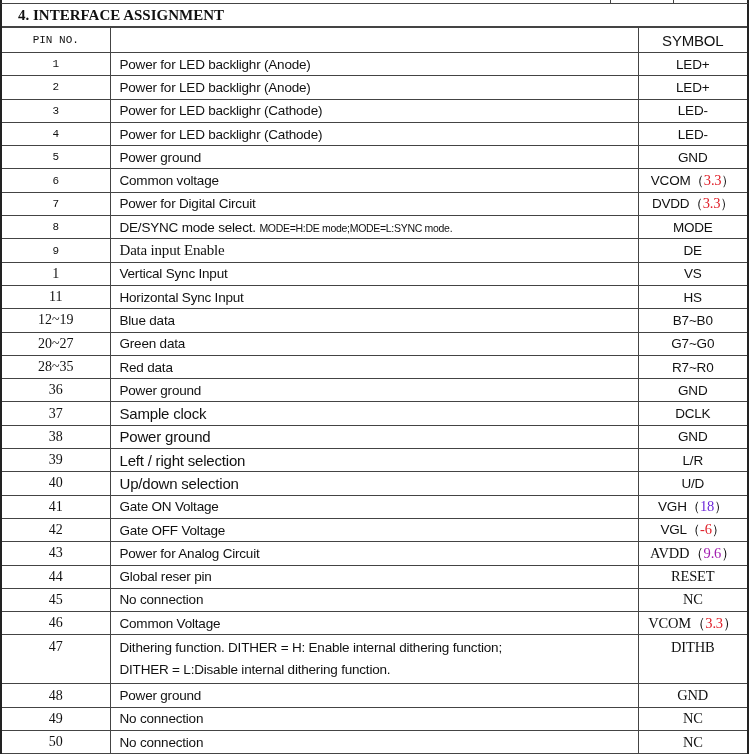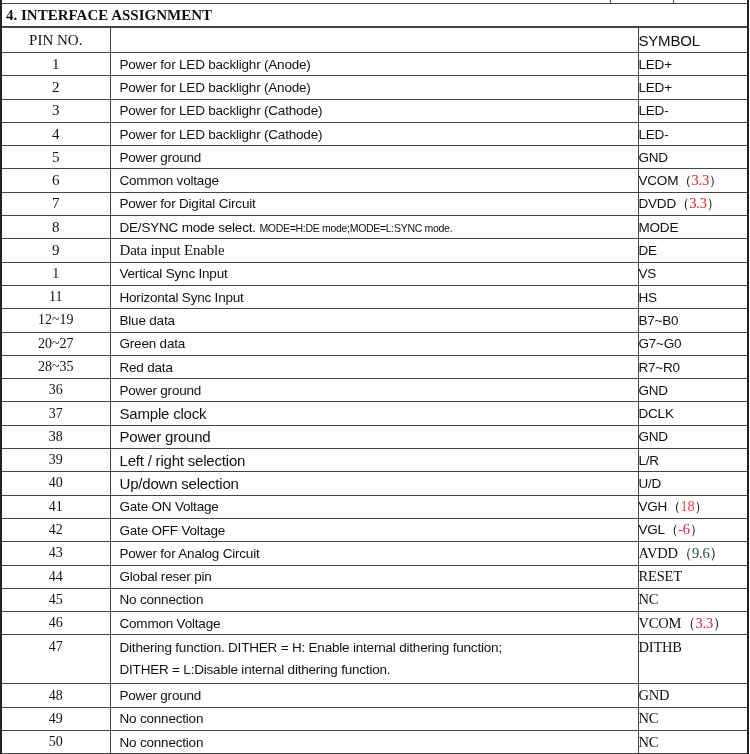--- a/index.html
+++ b/index.html
@@ -1,34 +1,34 @@
 <!DOCTYPE html>
 <html><head>
 <meta charset="utf-8">
 <style>
   html, body { margin: 0; padding: 0; background: #ffffff; }
   body { width: 750px; height: 754px; position: relative; overflow: hidden; font-family: "Liberation Sans", sans-serif; color: #111; }
   .topstrip { position: absolute; left: 0; top: 0; width: 749px; height: 4px; border-left: 2px solid #222; border-right: 2px solid #222; box-sizing: border-box; border-bottom: 1px solid #444; }
   .topstrip .div1 { position: absolute; left: 608px; top: 0; width: 1px; height: 4px; background: #444; }
   .topstrip .div2 { position: absolute; left: 671px; top: 0; width: 1px; height: 4px; background: #444; }
   .frame { position: absolute; left: 0; top: 4px; width: 749px; border-left: 2px solid #222; border-right: 2px solid #222; box-sizing: border-box; }
-  .section-title { height: 22px; line-height: 22px; font-family: "Liberation Serif", serif; font-weight: bold; font-size: 15px; padding-left: 4px; border-bottom: 1px solid #444; }
+  .section-title { height: 22px; line-height: 22px; font-family: "Liberation Serif", serif; font-weight: bold; font-size: 15px; padding-left: 16px; border-bottom: 1px solid #444; }
   table { border-collapse: collapse; width: 100%; table-layout: fixed; }
   col.c1 { width: 108px; }
   col.c2 { width: 528px; }
   col.c3 { width: auto; }
   td { border: 1px solid #444; padding: 0; height: 22.3px; font-size: 13.5px; vertical-align: middle; }
   tr td:first-child { border-left: none; }
   tr td:last-child { border-right: none; }
   td.pin { text-align: center; font-family: "Liberation Serif", serif; font-size: 14px; }
-  td.pin.sans { font-family: Liberation Serif, serif; font-size: 15px; }
+  td.pin.sans { font-family: Liberation Mono, monospace; font-size: 11px; }
   td.desc { padding-left: 9px; letter-spacing: -0.2px; }
   td.desc.large { font-size: 15px; }
   td.desc.serif { font-family: "Liberation Serif", serif; font-size: 15px; }
-  td.sym { text-align: left; letter-spacing: -0.2px; }
+  td.sym { text-align: center; letter-spacing: -0.2px; }
   td.sym.serif { font-family: "Liberation Serif", serif; font-size: 14.5px; }
   .small { font-size: 10.5px; letter-spacing: -0.3px; }
   .val { color: #e0202a; font-family: "Liberation Serif", serif; font-size: 14.5px; }
   .paren { font-family: "Liberation Serif", serif; }
   thead td { height: 24px; font-size: 15px; }
   tr.tall td { height: 44px; }
   tr.tall td.pin, tr.tall td.sym { vertical-align: top; padding-top: 4px; margin-left: 40px; }
   tr.tall td.desc { line-height: 22px; }
 </style>
 </head>
@@ -146,31 +146,31 @@
           <td class="sym"><span>L/R</span></td>
         </tr>
         <tr>
           <td class="pin">40</td>
           <td class="desc large"><span>Up/down selection</span></td>
           <td class="sym"><span>U/D</span></td>
         </tr>
         <tr>
           <td class="pin">41</td>
           <td class="desc"><span>Gate ON Voltage</span></td>
-          <td class="sym"><span>VGH</span><span class="paren">（</span><span class="val" style="color: #ef4444;">18</span><span class="paren">）</span></td>
+          <td class="sym"><span>VGH</span><span class="paren">（</span><span class="val" style="color: #6d28d9;">18</span><span class="paren">）</span></td>
         </tr>
         <tr>
           <td class="pin">42</td>
           <td class="desc"><span>Gate OFF Voltage</span></td>
           <td class="sym"><span>VGL</span><span class="paren">（</span><span class="val" style="color: rgb(224, 32, 42);">-6</span><span class="paren">）</span></td>
         </tr>
         <tr>
           <td class="pin">43</td>
           <td class="desc"><span>Power for Analog Circuit</span></td>
-          <td class="sym serif"><span>AVDD</span><span class="paren">（</span><span class="val" style="color: #14532d;">9.6</span><span class="paren">）</span></td>
+          <td class="sym serif"><span>AVDD</span><span class="paren">（</span><span class="val" style="color: #a21caf;">9.6</span><span class="paren">）</span></td>
         </tr>
         <tr>
           <td class="pin">44</td>
           <td class="desc"><span>Global reser pin</span></td>
           <td class="sym serif"><span>RESET</span></td>
         </tr>
         <tr>
           <td class="pin">45</td>
           <td class="desc"><span>No connection</span></td>
           <td class="sym serif"><span>NC</span></td>

